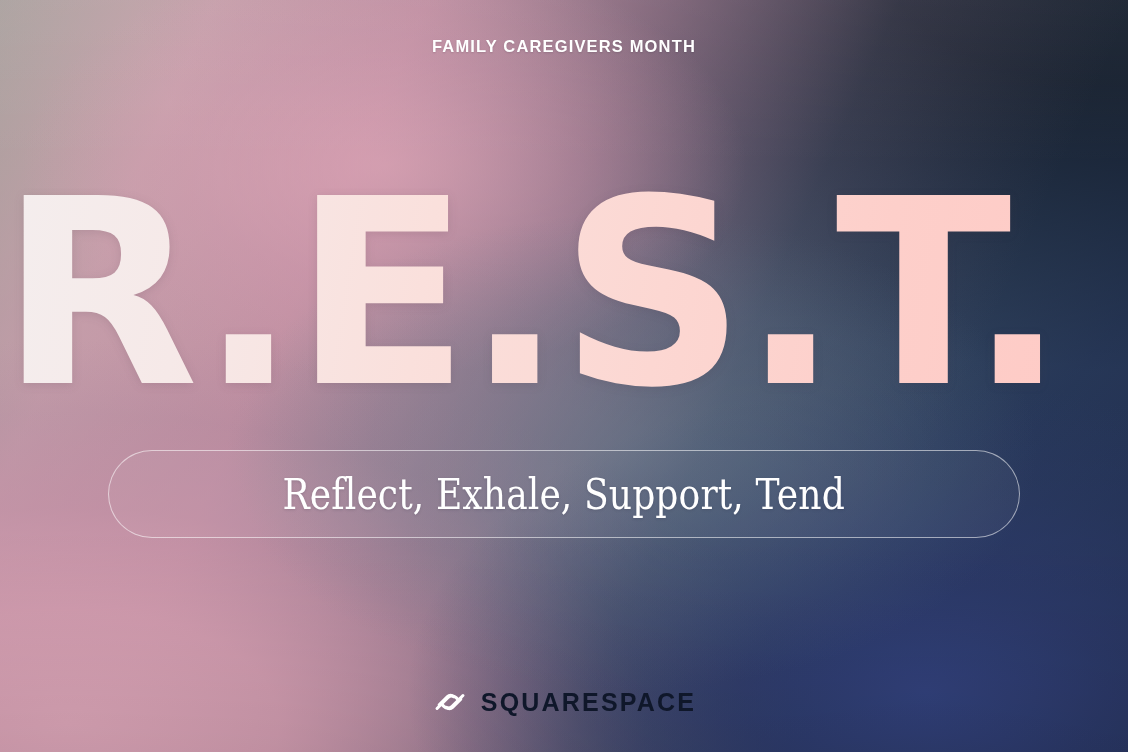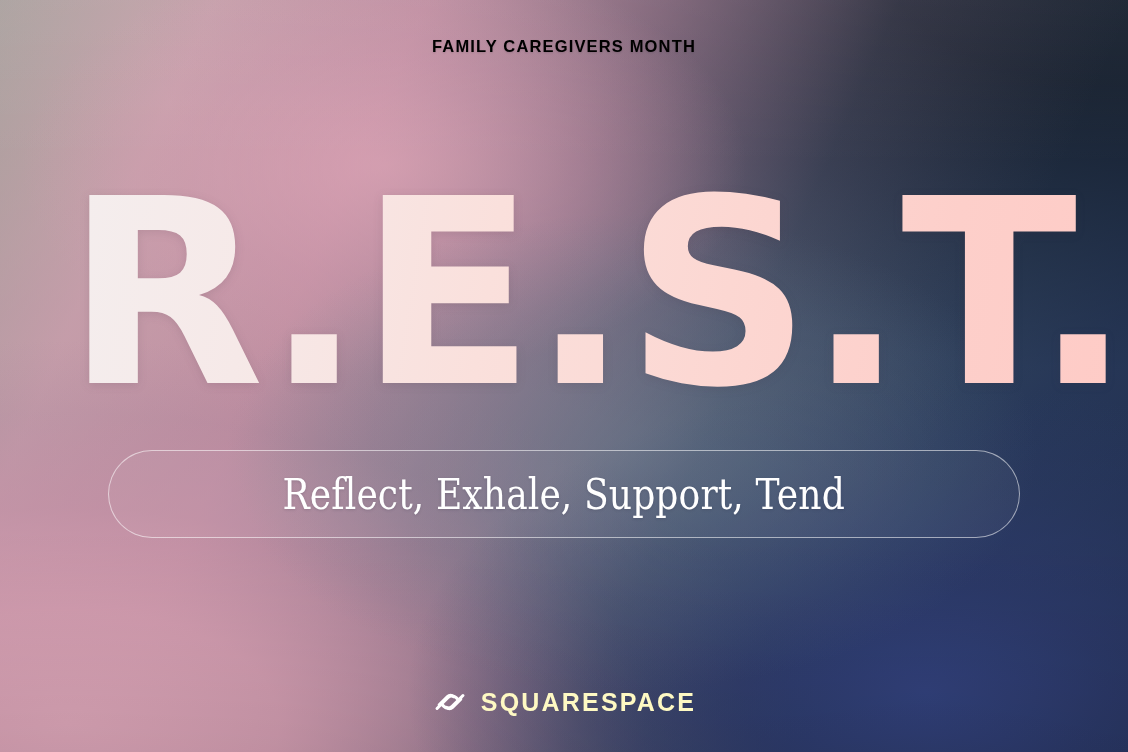--- a/index.html
+++ b/index.html
@@ -114,34 +114,34 @@
     width: 100%;
     height: 100%;
   }
 
   .eyebrow {
     position: absolute;
     top: 34px;
     left: 0;
     right: 0;
     text-align: center;
-    color: #000000;
+    color: #ffffff;
     font-size: 16.5px;
     font-weight: bold;
     letter-spacing: 1.15px;
     line-height: 24px;
     text-shadow: 0 1px 2px rgba(40,30,45,0.16);
   }
 
   .headline-wrap {
     position: absolute;
     top: 186px;
     left: 0;
     right: 0;
-    text-align: right;
+    text-align: left;
     height: 216px;
   }
   .headline {
     display: inline-block;
     font-family: "DejaVu Sans", sans-serif;
     font-weight: bold;
     font-size: 258px;
     line-height: 216px;
     letter-spacing: -4px;
     white-space: nowrap;
@@ -195,21 +195,21 @@
     justify-content: center;
     gap: 13px;
   }
   .logo-mark {
     display: block;
     width: 36px;
     height: 36px;
     flex: none;
   }
   .logo-word {
-    color: #fef9c3;
+    color: #0f172a;
     font-size: 25px;
     font-weight: bold;
     letter-spacing: 2.2px;
     line-height: 30px;
     white-space: nowrap;
   }
 </style>
 </head>
 <body>
 

